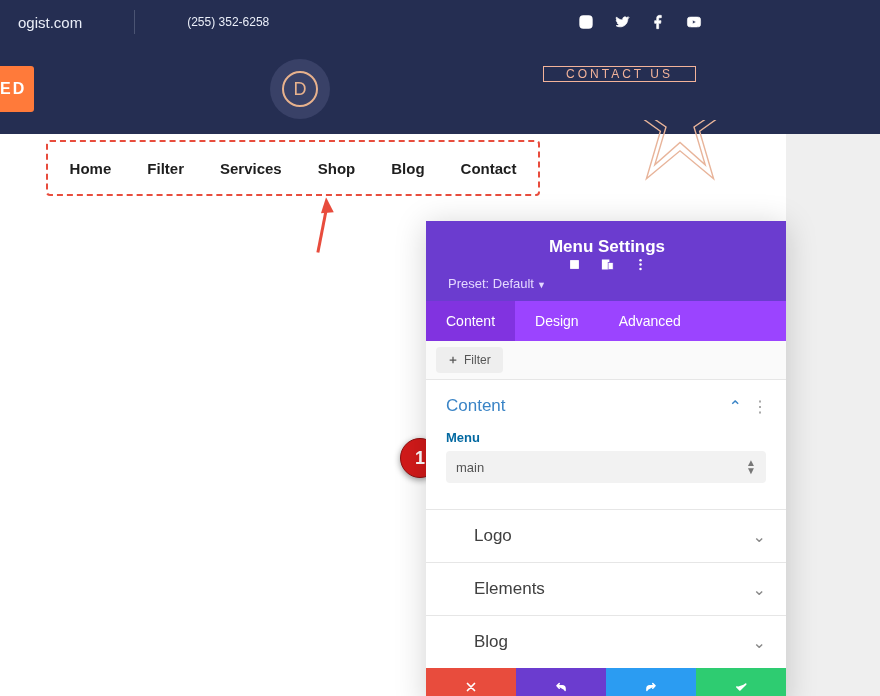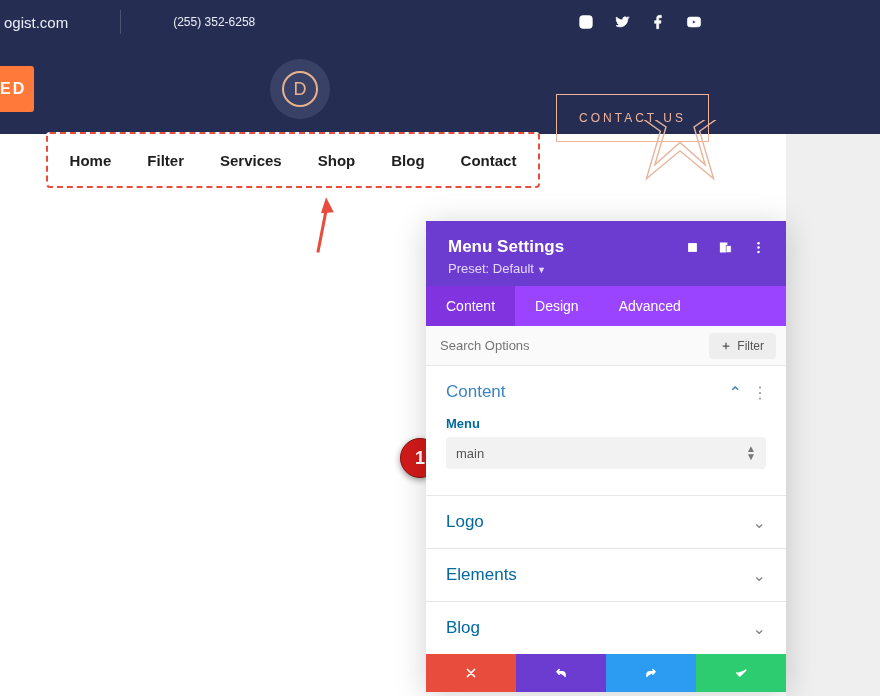--- a/index.html
+++ b/index.html
@@ -16,21 +16,21 @@
   .topbar {
     height: 44px;
     background: #252e52;
     color: #fff;
     display: flex;
     align-items: center;
     justify-content: space-between;
     padding: 0 8px 0 0;
   }
   .top-left { display: flex; align-items: center; gap: 24px; }
-  .top-left .email { font-size: 15px; padding-left: 4px; color:#eaeef8;}
+  .top-left .email { font-size: 15px; padding-left: 18px; color:#eaeef8;}
   .top-left .sep  { width: 1px; height: 24px; background: #4b5473; margin: 0 28px; }
   .top-left .phone{ font-size: 12px; color:#eaeef8;}
   .socials { display: flex; gap: 20px; align-items: center; padding-right: 170px;}
   .social-icon { width:16px; height:16px; stroke:#fff; fill:#fff; }
 
   
   .header {
     height: 90px;
     background: #252e52;
     position: relative;
@@ -49,35 +49,34 @@
     position:absolute; left:270px; top:15px;
     display:flex; align-items:center; justify-content:center;
   }
   .logo-inner {
     width:36px; height:36px; border-radius:50%;
     border:2px solid #e8b28d;
     display:flex; align-items:center; justify-content:center;
     color:#e8b28d; font-size:18px; font-weight:400;
   }
   .contact-btn {
-    position:absolute; right:171px; top:22px;
+    position:absolute; right:184px; top:22px;
     border:1px solid #f3b39a; color:#f3b39a;
-    padding:16px 22px; letter-spacing:3px; font-size:12px;
+    padding:0 22px; letter-spacing:3px; font-size:12px;
     background:transparent;
-    margin-top:28px;
   }
 
   
   .star-deco { position:absolute; top:120px; left:610px; width:140px; height:70px; overflow:hidden; }
   .star-deco svg { width:140px; height:140px; margin-top:-70px; }
 
   
   .menu-box {
     position:absolute;
-    top:132px; left:46px;
+    top:140px; left:46px;
     width:494px; height:56px;
     border:2px dashed #e84c3d;
     border-radius:4px;
     background:#fff;
     display:flex; align-items:center; justify-content:center;
     gap:36px;
   }
   .menu-box span { font-size:15px; font-weight:700; color:#1e1e1e; }
   .arrow {
     position:absolute; top:200px; left:300px;
@@ -91,21 +90,21 @@
     width:360px;
     background:#fff;
     box-shadow:0 4px 30px rgba(0,0,0,.18);
     display:flex; flex-direction:column;
   }
   .panel-head {
     background:#6b3ccf;
     color:#fff;
     padding:16px 20px 10px 22px;
   }
-  .panel-head-row{display:flex;align-items:center;justify-content:space-between;}
+  .panel-head-row{display:flex;align-items:center;justify-content:space-between;flex-direction:column;}
   .panel-title{font-size:17px;font-weight:600;}
   .panel-icons{display:flex;gap:18px;align-items:center;}
   .panel-icons svg{width:15px;height:15px;fill:#fff;}
   .preset{font-size:13px;color:#e4d8ff;margin-top:4px;}
   .preset .caret{font-size:9px;margin-left:3px;}
 
   .tabs{display:flex;background:#9b44ff;}
   .tab{flex:0 0 auto;color:#fff;font-size:14px;padding:12px 20px;cursor:pointer;}
   .tab.active{background:#8133e0;}
   .tab:last-child{flex:1;}
@@ -125,21 +124,21 @@
   }
 
   .section{
     border-bottom:1px solid #e6e6e6;
     padding:16px 20px;
   }
   .section-head{
     display:flex;align-items:center;justify-content:space-between;
   }
   .section-title{font-size:17px;color:#3a84c6;font-weight:400;}
-  .section-title.muted{color:#0369a1;}
+  .section-title.muted{color:#404040;margin-left:28px;}
   .chev{color:#3a84c6;}
   .chev.muted{color:#8a8a8a;}
   .vdots{width:14px;text-align:center;color:#999;margin-left:10px;}
 
   .field{margin-top:14px;}
   .field-label{font-size:13px;color:#0369a1;font-weight:600;margin-bottom:6px;}
   .select{
     background:#f2f2f2;border-radius:4px;
     padding:8px 10px;display:flex;align-items:center;
     justify-content:space-between;font-size:13px;color:#555;
@@ -257,21 +256,20 @@
     </div>
   </div>
 
   <div class="tabs">
     <div class="tab active">Content</div>
     <div class="tab">Design</div>
     <div class="tab">Advanced</div>
   </div>
 
   <div class="search-row">
-    <input placeholder="Search Options" style="">
     <button class="filter-btn">
       <svg width="10" height="10" viewBox="0 0 24 24">
           <path d="M12 4v16M4 12h16" stroke="#555" stroke-width="3"></path>
         </svg>
       <span>Filter</span>
     </button>
   </div>
 
   <div class="section" style="padding-bottom:26px;">
     <div class="section-head">

